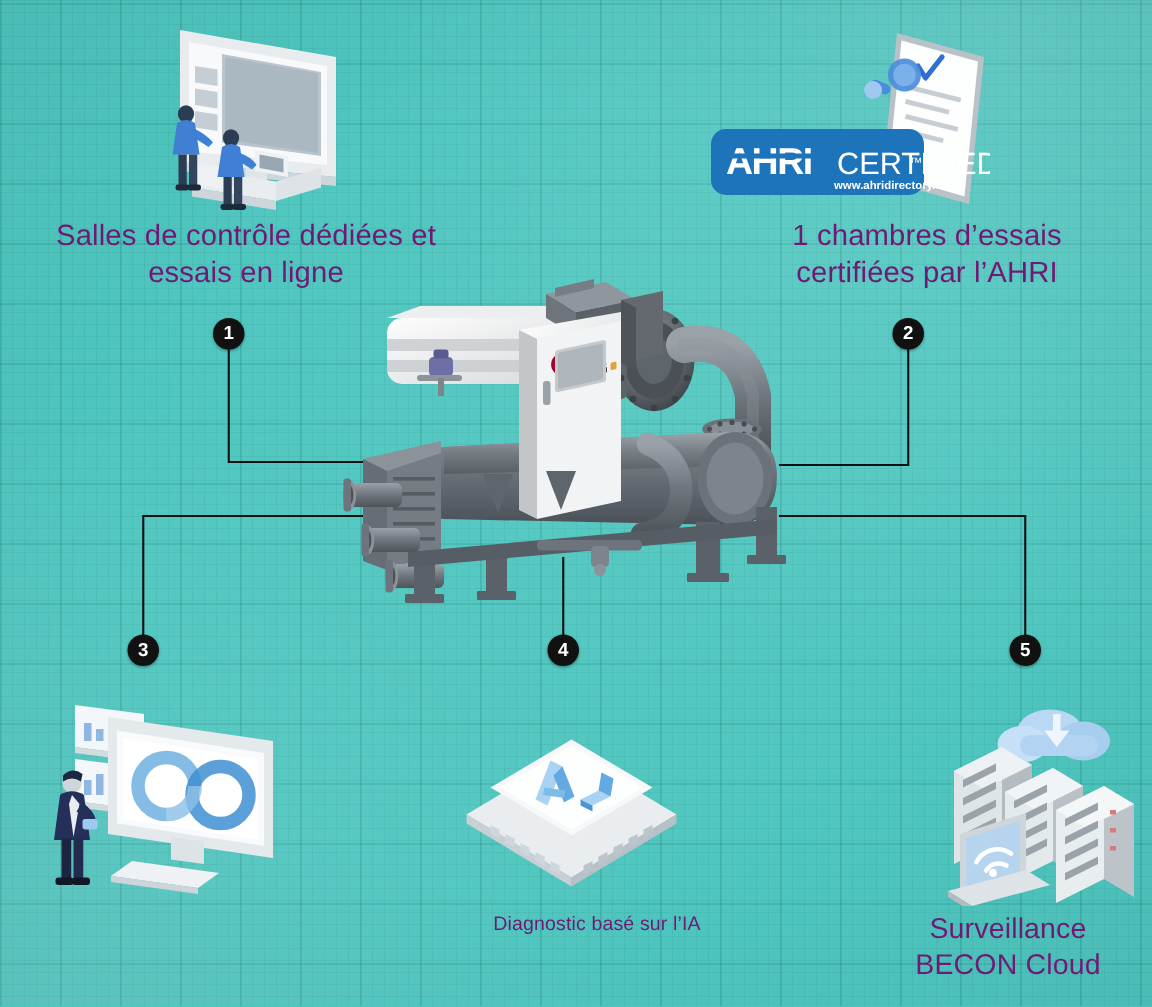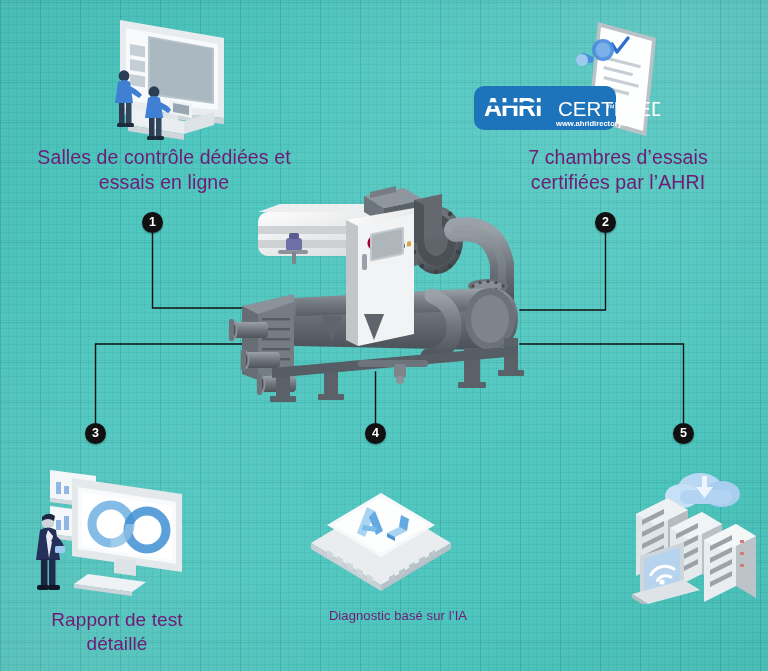--- a/index.html
+++ b/index.html
@@ -116,25 +116,25 @@
   </svg>
 
   <div class="badge" id="b1">1</div>
   <div class="badge" id="b2">2</div>
   <div class="badge" id="b3">3</div>
   <div class="badge" id="b4">4</div>
   <div class="badge" id="b5">5</div>
 
   <div class="caption" id="cap1">Salles de contrôle dédiées et
 essais en ligne</div>
-  <div class="caption" id="cap2">7 chambres d’essais
+  <div class="caption" id="cap2">1 chambres d’essais
 certifiées par l’AHRI</div>
-  <div class="caption" id="cap3">Rapport de test
-détaillé</div>
   <div class="caption" id="cap4">Diagnostic basé sur l’IA</div>
+  <div class="caption" id="cap5">Surveillance
+BECON Cloud</div>
 
   <div class="art" id="art-control">
     <svg viewBox="0 0 140 135">
 
       <polygon points="28,12 132,30 132,110 28,100" fill="#e8ecee"></polygon>
       <polygon points="34,20 126,36 126,102 34,93" fill="#f7f9fa"></polygon>
       <polygon points="56,28 122,40 122,96 56,87" fill="#b9c4cc"></polygon>
       <polygon points="58,30 120,41 120,94 58,85" fill="#aab8c2"></polygon>
       <rect x="38" y="30" width="15" height="11" fill="#c5ced5" transform="skewY(9)"></rect>
       <rect x="38" y="45" width="15" height="11" fill="#c5ced5" transform="skewY(9)"></rect>

